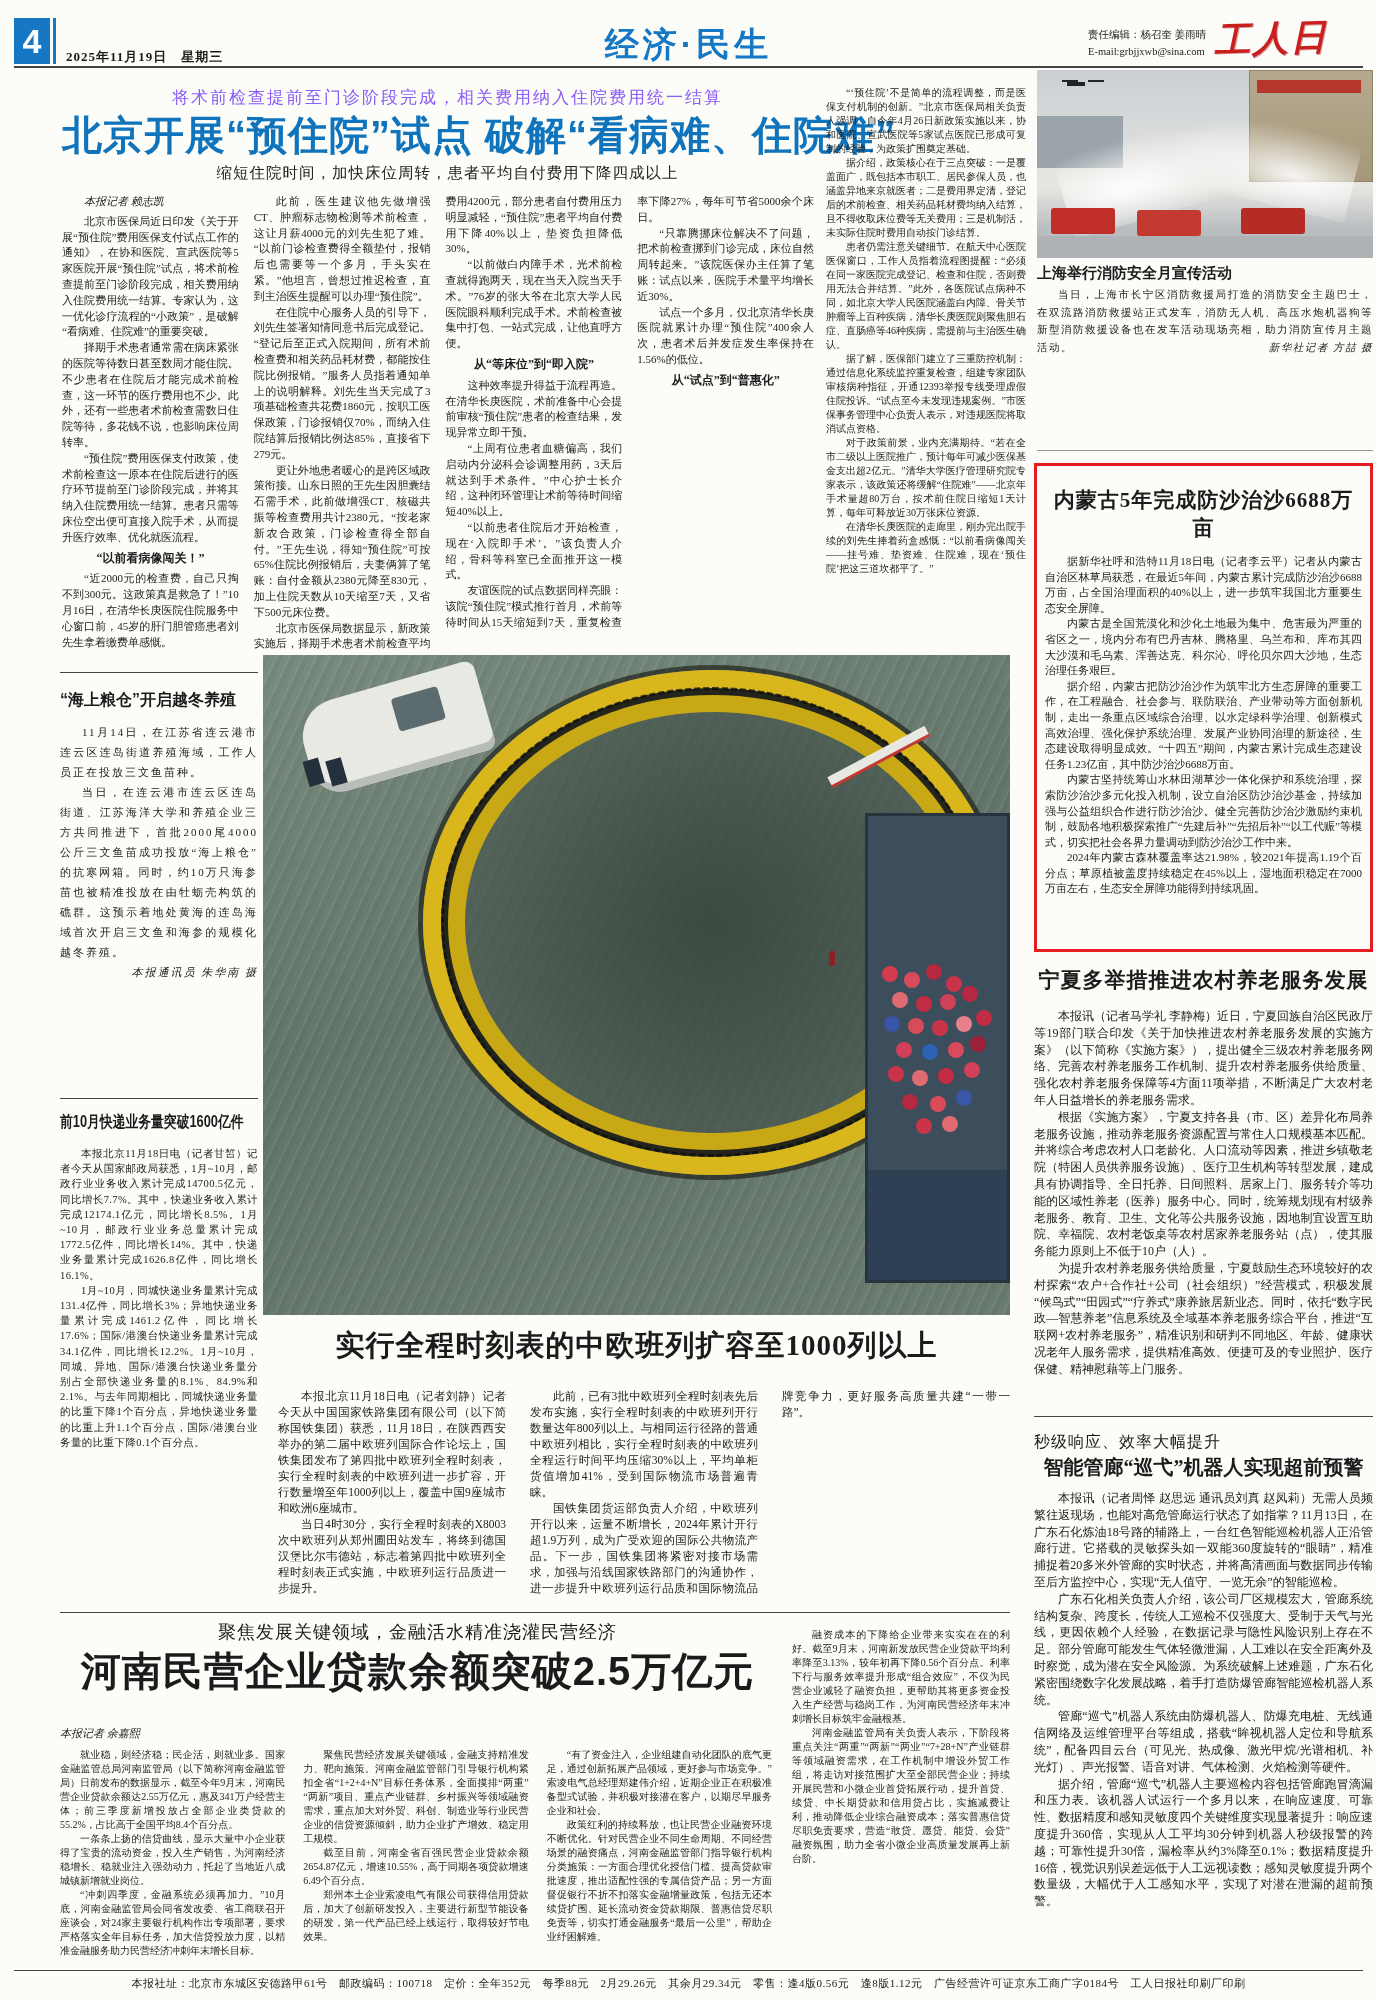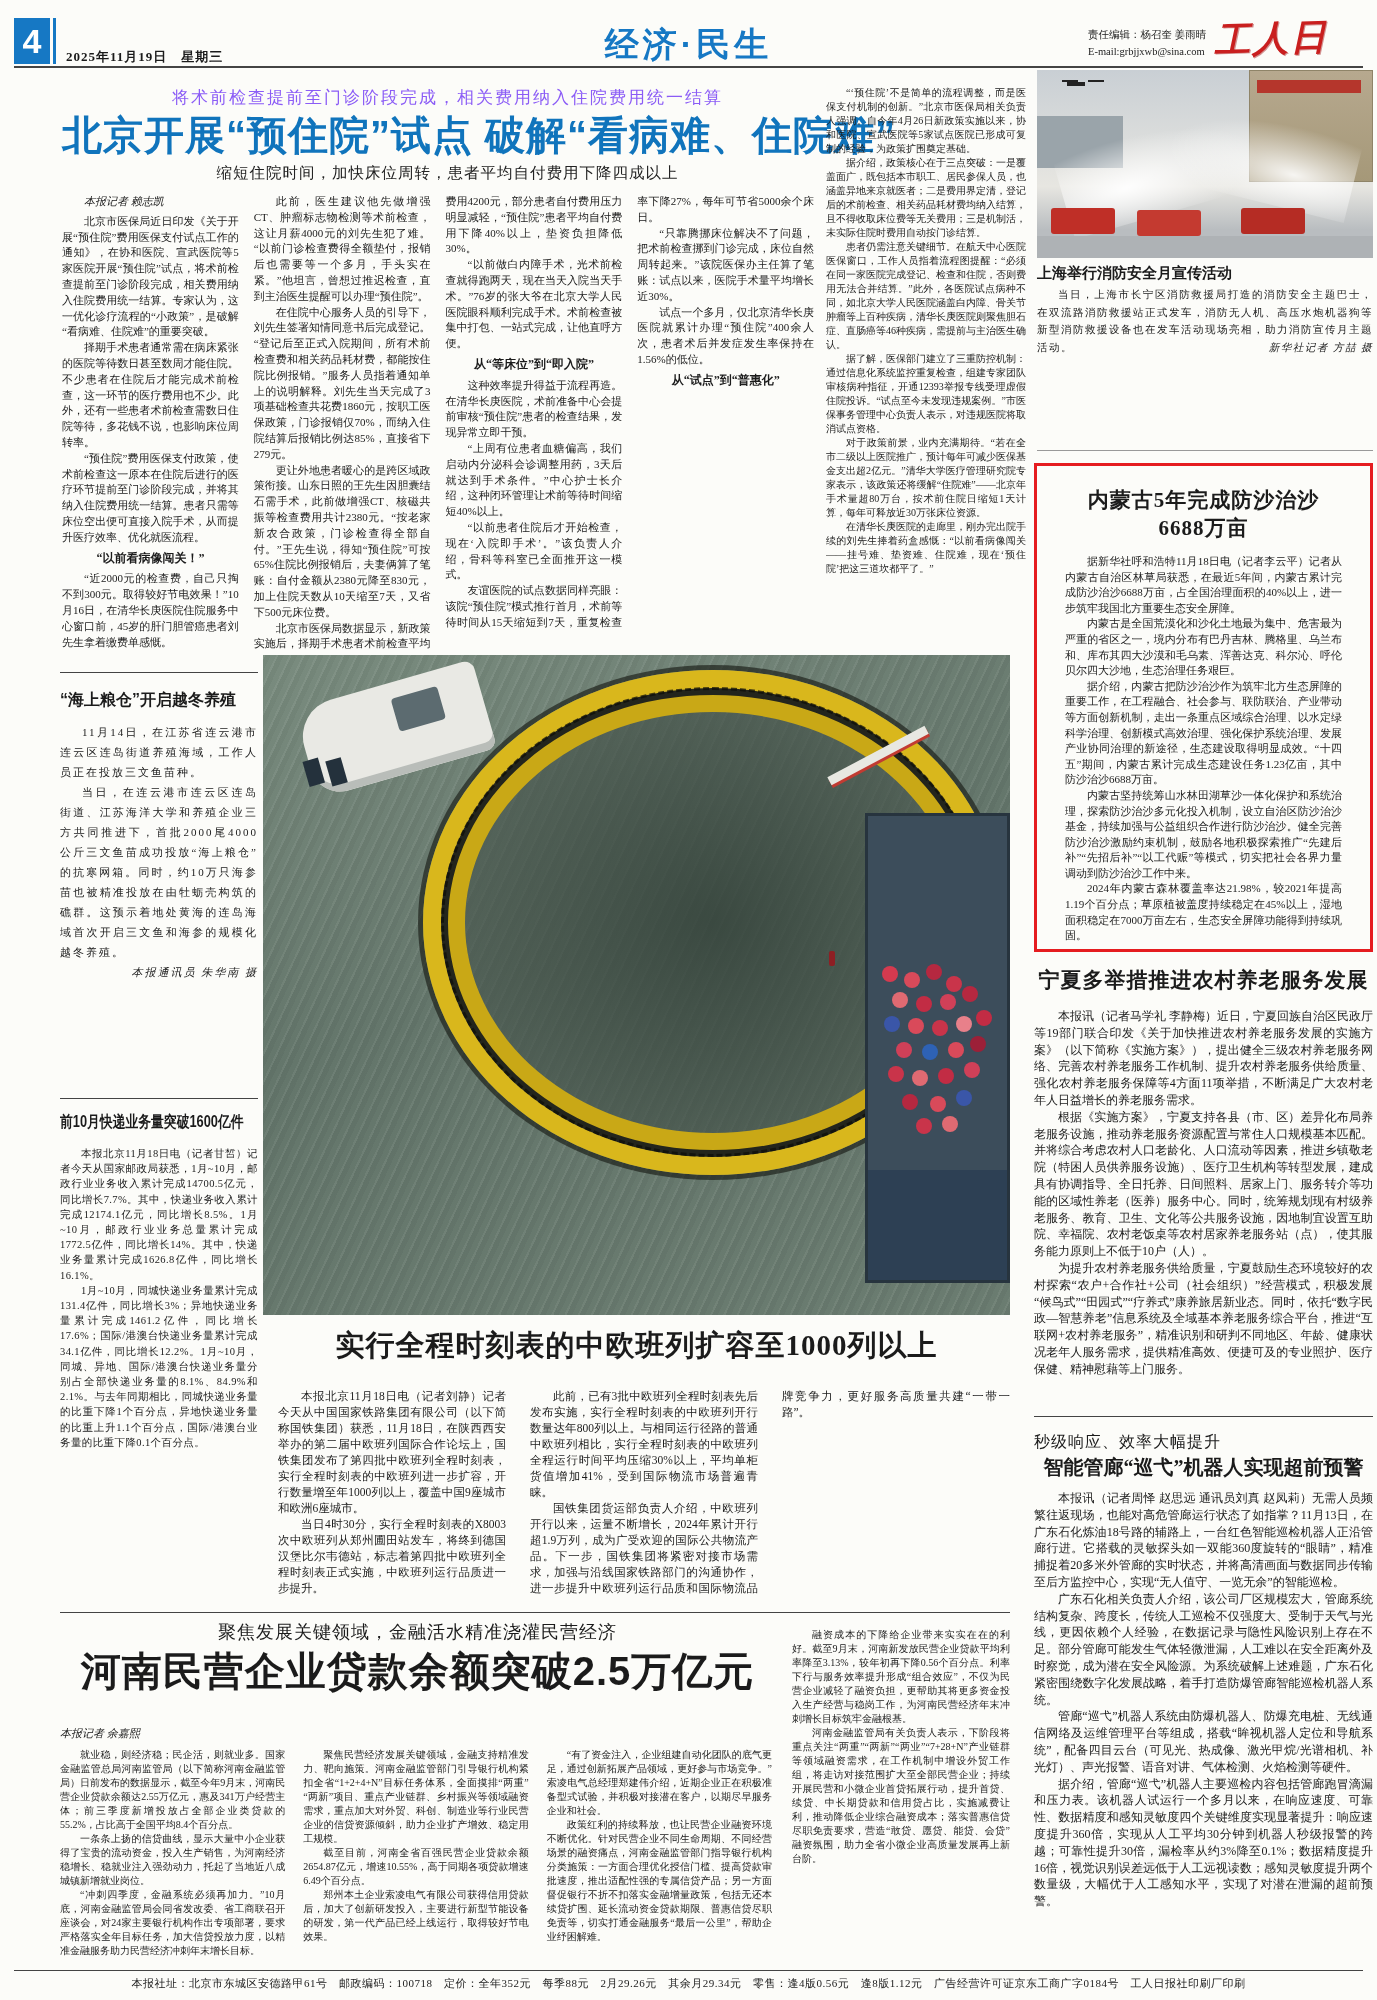--- a/index.html
+++ b/index.html
@@ -33,21 +33,21 @@
   #bj-deck{left:75px;top:163px;width:745px;text-align:center;font-size:15.5px;letter-spacing:1px;color:#222}
   #bj-body-a{left:62px;top:194px;width:752px;height:460px;column-count:4;column-gap:15px;column-fill:auto;
              font-size:11px;line-height:15.8px;overflow:hidden}
   #bj-body-b{left:826px;top:86px;width:200px;height:572px;font-size:10px;line-height:14px;overflow:hidden}
   
   #fire-photo{left:1037px;top:70px;width:336px;height:188px;overflow:hidden;background:linear-gradient(#c9cfd4,#e7e6e1 62%,#b9bdc0 85%)}
   .fp-bldg{position:absolute;background:#b2a48b}
   #fire-cap-title{left:1037px;top:264px;width:336px;font-weight:bold;font-size:15px}
   #fire-cap{left:1037px;top:286px;width:336px;height:162px;font-size:10.5px;line-height:17.5px;letter-spacing:1.5px}
   
-  #redbox{left:1034px;top:463px;width:339px;height:489px;border:3px solid #e51c20;padding:12px 28px;overflow:hidden;background:#fcfcf9}
+  #redbox{left:1034px;top:463px;width:339px;height:489px;border:3px solid #e51c20;padding:12px 8px;overflow:hidden;background:#fcfcf9}
   #redbox h2{text-align:center;font-size:21px;letter-spacing:1px;margin:8px 0 12px;font-weight:bold}
   #redbox .art{font-size:11px;line-height:15.6px}
   
   #nx-head{left:1034px;top:966px;width:339px;text-align:center;font-weight:bold;font-size:21px;letter-spacing:1px}
   #nx-body{left:1034px;top:1008px;width:339px;height:398px;font-size:12px;line-height:16.8px;overflow:hidden}
   #gl-kicker{left:1034px;top:1432px;width:339px;font-size:16px;letter-spacing:1px}
   #gl-head{left:1034px;top:1454px;width:339px;text-align:center;font-weight:bold;font-size:20px;white-space:nowrap}
   #gl-body{left:1034px;top:1490px;width:339px;height:472px;font-size:12px;line-height:16.8px;overflow:hidden}
   
   #fish-photo{left:263px;top:655px;width:747px;height:660px;overflow:hidden;
@@ -108,21 +108,21 @@
 
 <div class="abs" id="bj-kicker">将术前检查提前至门诊阶段完成，相关费用纳入住院费用统一结算</div>
 <div class="abs" id="bj-headline">北京开展“预住院”试点  破解“看病难、住院难”</div>
 <div class="abs" id="bj-deck">缩短住院时间，加快床位周转，患者平均自付费用下降四成以上</div>
 <div class="abs art" id="bj-body-a">
   <p class="byl">本报记者 赖志凯</p>
   <p>北京市医保局近日印发《关于开展“预住院”费用医保支付试点工作的通知》，在协和医院、宣武医院等5家医院开展“预住院”试点，将术前检查提前至门诊阶段完成，相关费用纳入住院费用统一结算。专家认为，这一优化诊疗流程的“小政策”，是破解“看病难、住院难”的重要突破。</p>
   <p>择期手术患者通常需在病床紧张的医院等待数日甚至数周才能住院。不少患者在住院后才能完成术前检查，这一环节的医疗费用也不少。此外，还有一些患者术前检查需数日住院等待，多花钱不说，也影响床位周转率。</p>
   <p>“预住院”费用医保支付政策，使术前检查这一原本在住院后进行的医疗环节提前至门诊阶段完成，并将其纳入住院费用统一结算。患者只需等床位空出便可直接入院手术，从而提升医疗效率、优化就医流程。</p>
   <div class="sub">“以前看病像闯关！”</div>
-  <p>“近2000元的检查费，自己只掏不到300元。取得较好节电效果！”10月16日，在清华长庚医院住院服务中心窗口前，45岁的肝门胆管癌患者刘先生拿着缴费单感慨。</p>
+  <p>“近2000元的检查费，自己只掏不到300元。这政策真是救急了！”10月16日，在清华长庚医院住院服务中心窗口前，45岁的肝门胆管癌患者刘先生拿着缴费单感慨。</p>
   <p>此前，医生建议他先做增强CT、肿瘤标志物检测等术前检查，这让月薪4000元的刘先生犯了难。“以前门诊检查费得全额垫付，报销后也需要等一个多月，手头实在紧。”他坦言，曾想过推迟检查，直到主治医生提醒可以办理“预住院”。</p>
   <p>在住院中心服务人员的引导下，刘先生签署知情同意书后完成登记。“登记后至正式入院期间，所有术前检查费和相关药品耗材费，都能按住院比例报销。”服务人员指着通知单上的说明解释。刘先生当天完成了3项基础检查共花费1860元，按职工医保政策，门诊报销仅70%，而纳入住院结算后报销比例达85%，直接省下279元。</p>
   <p>更让外地患者暖心的是跨区域政策衔接。山东日照的王先生因胆囊结石需手术，此前做增强CT、核磁共振等检查费用共计2380元。“按老家新农合政策，门诊检查得全部自付。”王先生说，得知“预住院”可按65%住院比例报销后，夫妻俩算了笔账：自付金额从2380元降至830元，加上住院天数从10天缩至7天，又省下500元床位费。</p>
   <p>北京市医保局数据显示，新政策实施后，择期手术患者术前检查平均费用4200元，部分患者自付费用压力明显减轻，“预住院”患者平均自付费用下降40%以上，垫资负担降低30%。</p>
   <p>“以前做白内障手术，光术前检查就得跑两天，现在当天入院当天手术。”76岁的张大爷在北京大学人民医院眼科顺利完成手术。术前检查被集中打包、一站式完成，让他直呼方便。</p>
   <div class="sub">从“等床位”到“即入院”</div>
   <p>这种效率提升得益于流程再造。在清华长庚医院，术前准备中心会提前审核“预住院”患者的检查结果，发现异常立即干预。</p>
   <p>“上周有位患者血糖偏高，我们启动内分泌科会诊调整用药，3天后就达到手术条件。”中心护士长介绍，这种闭环管理让术前等待时间缩短40%以上。</p>
   <p>“以前患者住院后才开始检查，现在‘入院即手术’。”该负责人介绍，骨科等科室已全面推开这一模式。</p>
   <p>友谊医院的试点数据同样亮眼：该院“预住院”模式推行首月，术前等待时间从15天缩短到7天，重复检查率下降27%，每年可节省5000余个床日。</p>

